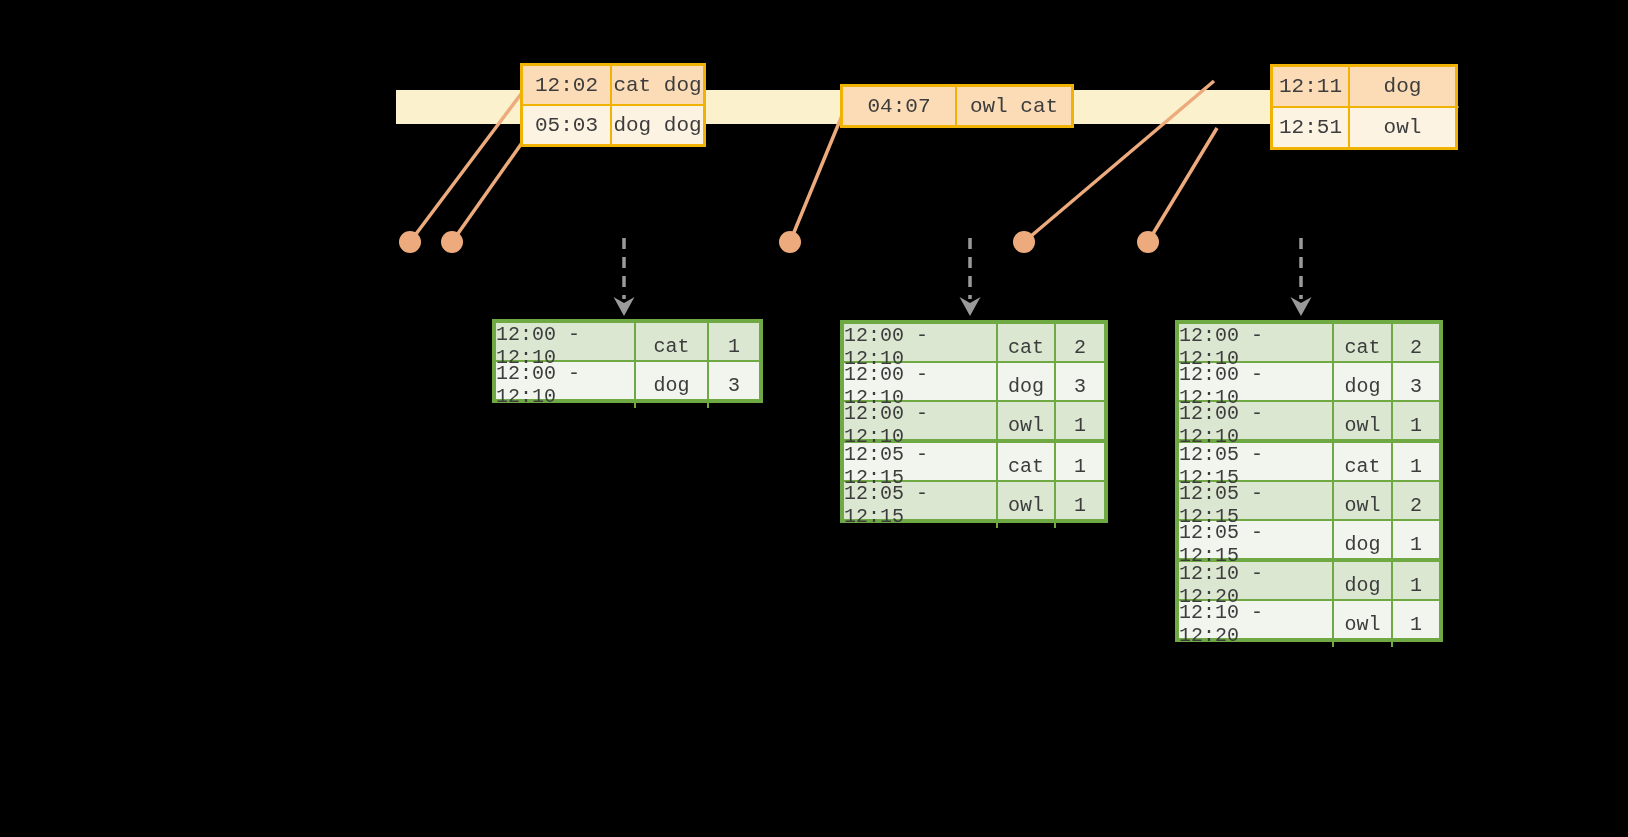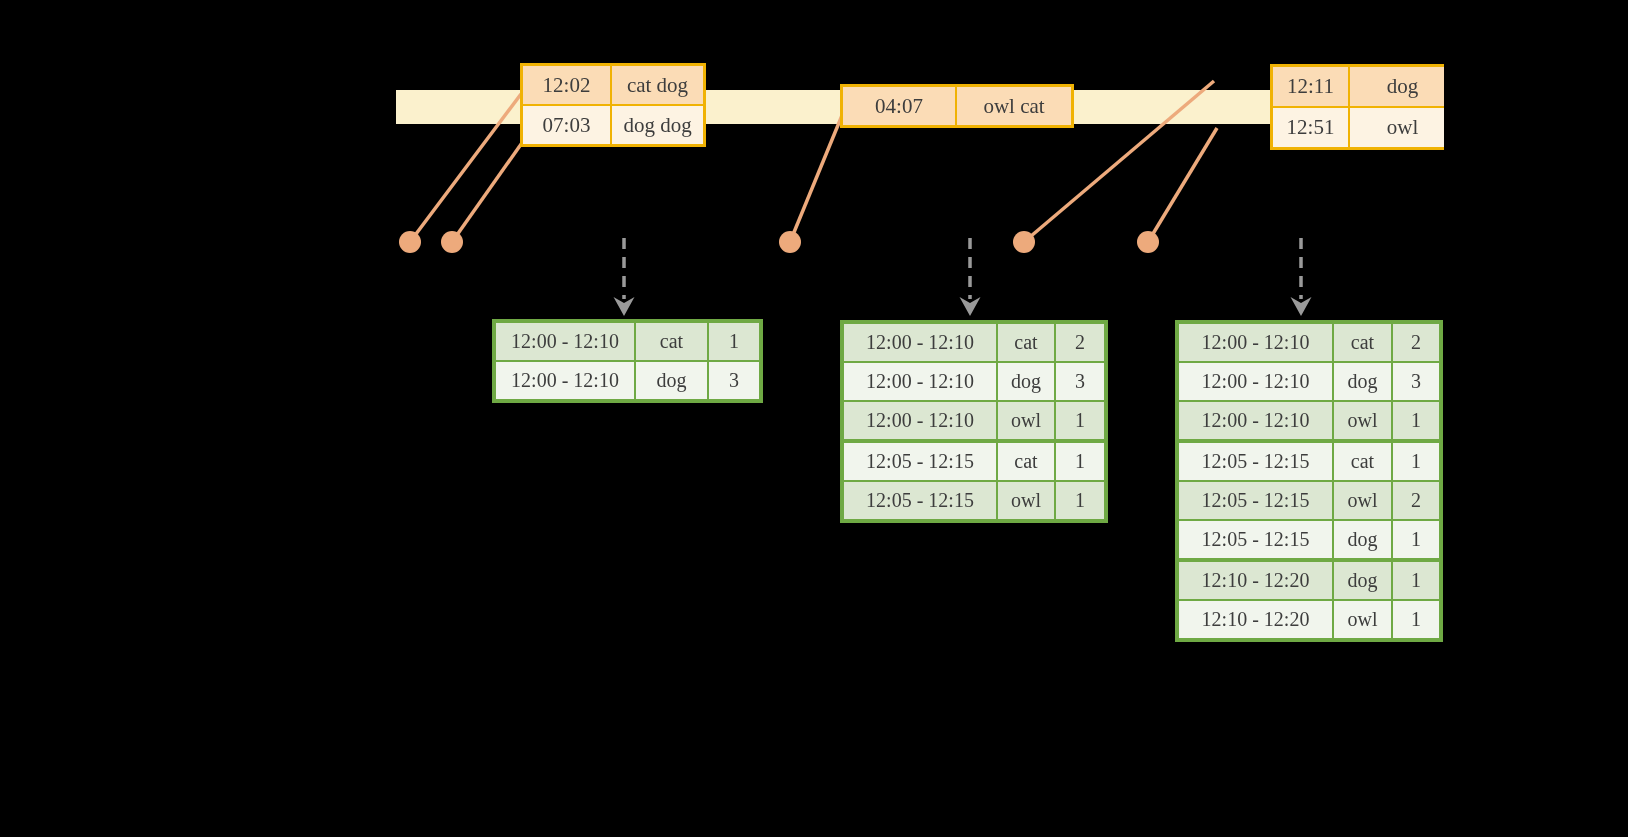--- a/index.html
+++ b/index.html
@@ -5,21 +5,21 @@
   :root {
     --bg:#000000; --bar:#fbf1cd;
     --event-border:#f0b203; --event-dark:#fbdcb6; --event-light:#fdf3e3;
     --connector:#edaa7c; --trigger:#9a9a9a;
     --green-border:#6fa944; --green-dark:#dce7d2; --green-light:#f1f5ed;
     --ink:#3d3d3d;
   }
   html,body { margin:0; padding:0; background:var(--bg); }
   .canvas {
     position:relative; width:1444px; height:837px; background:var(--bg);
-    font-family:Liberation Serif, serif; color:var(--ink); overflow:hidden;
+    font-family:Liberation Mono, monospace; color:var(--ink); overflow:hidden;padding-left:41px;
   }
   svg.underlay { position:absolute; left:0; top:0; }
   .bar-shape { fill:var(--bar); }
   .conn { stroke:var(--connector); stroke-width:3.5px; }
   .dot  { fill:var(--connector); }
   .trig { stroke:var(--trigger); stroke-width:3.5px; }
   .trighead { fill:var(--trigger); }
 
   
   .etable {
@@ -81,21 +81,21 @@
   </svg>
 
   <div class="etable" style="left:520px; top:63px; --cols:87px 93px; --rowh:38px">
 
       <div class="erow dark">
         <div class="ecell">12:02</div>
         <div class="ecell">cat dog</div>
       </div>
 
       <div class="erow light">
-        <div class="ecell">07:03</div>
+        <div class="ecell">05:03</div>
         <div class="ecell">dog dog</div>
       </div>
     </div>
 
   <div class="etable" style="left:840px; top:84px; --cols:112px 116px; --rowh:38px">
 
       <div class="erow dark">
         <div class="ecell">04:07</div>
         <div class="ecell">owl cat</div>
       </div>

